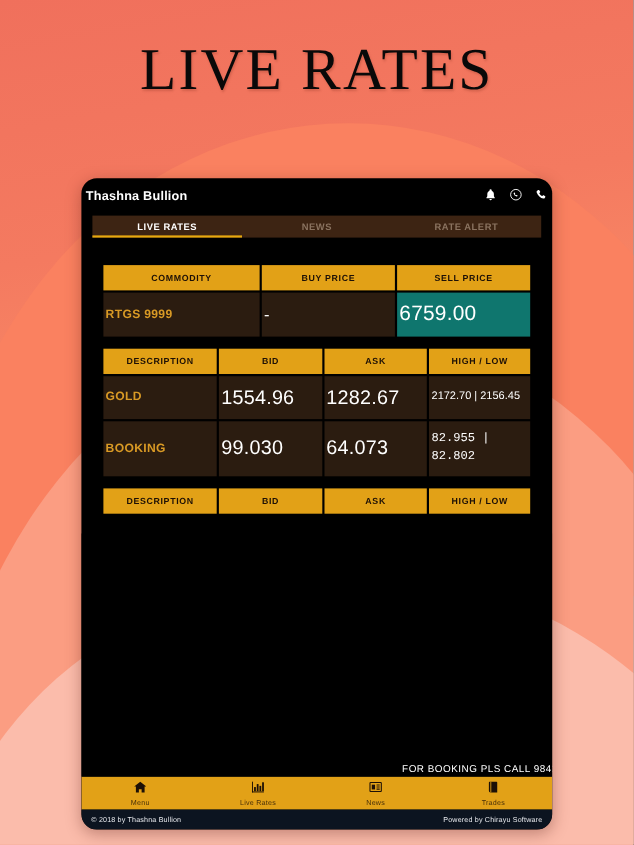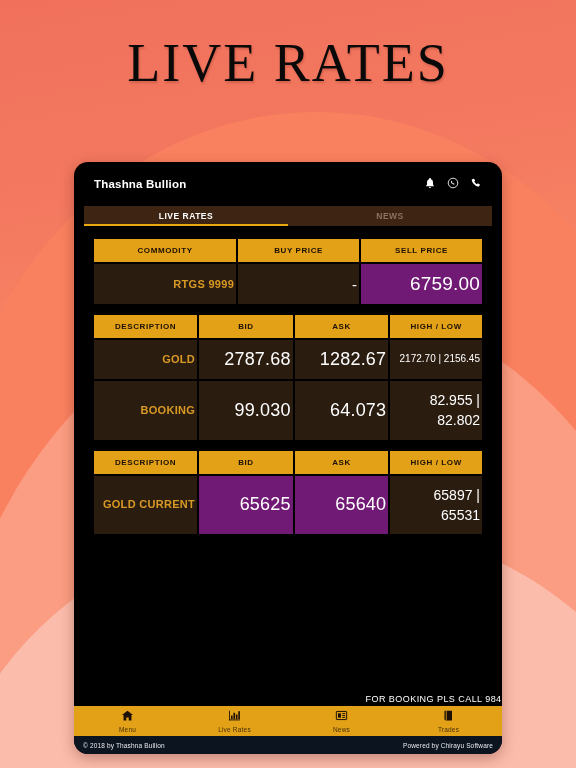--- a/index.html
+++ b/index.html
@@ -53,24 +53,24 @@
     width: 428px; height: 592px;
     background: #000000;
     border-radius: 14px;
     overflow: hidden;
     box-shadow: 0 4px 14px rgba(90,30,20,.35);
     display: flex;
     flex-direction: column;
   }
 
   .app-header {
-    height: 44px;
-    display: flex;
-    align-items: center;
-    padding: 0 20px;
+    height: 34px;
+    display: flex;
+    align-items: center;
+    padding: 0 4px;
     flex: none;
   }
   .app-title {
     color: #ffffff;
     font-size: 11.5px;
     font-weight: bold;
     letter-spacing: .2px;
   }
   .header-icons {
     margin-left: auto;
@@ -102,61 +102,61 @@
   .tab.active { color: #ffffff; }
   .tab.active::after {
     content: "";
     position: absolute;
     left: 0; right: 0; bottom: 0;
     height: 2px;
     background: #e8a90f;
   }
 
   
-  .tables { padding: 4px 18px; flex: none; }
+  .tables { padding: 16px 18px; flex: none; }
   table {
     width: 100%;
     border-collapse: separate;
     border-spacing: 2px;
     margin-top: 7px;
   }
   th {
     background: #e2a117;
     color: #1d1006;
     font-size: 8px;
     font-weight: bold;
     letter-spacing: .6px;
     padding: 7px 2px;
     text-align: center;
   }
   td {
     background: #2b1c10;
-    text-align: right;
+    text-align: left;
     padding: 9px 2px;
     color: #ffffff;
     margin-top: 33px;
   }
   td.desc {
     color: #d99a25;
     font-size: 11px;
     font-weight: bold;
     letter-spacing: .3px;
     line-height: 1.35;
   }
   td.num {
     font-size: 18px;
     letter-spacing: .2px;
   }
   td.hl {
     font-size: 10px;
     line-height: 1.45;
   }
-  td.hl.tiny { font-size: 14px; }
+  td.hl.tiny { font-size: 11px; font-family: Liberation Mono, monospace; }
   td.green {
-    background: #701a75;
+    background: #0f766e;
     color: #ffffff;
   }
   td.dash { font-size: 15px; color: #ffffff; }
 
   .col-desc { width: 27%; }
   .col-mid  { width: 24.5%; }
   .col-hl   { width: 24%; }
 
   .commodity-table .col-c1 { width: 37%; }
   .commodity-table .col-c2 { width: 31.5%; }
@@ -249,20 +249,23 @@
         </span>
       </div>
     </div>
 
     <div class="tabbar">
       <div class="tab active">
         <span>LIVE RATES</span>
       </div>
       <div class="tab">
         <span>NEWS</span>
+      </div>
+      <div class="tab">
+        <span>RATE ALERT</span>
       </div>
     </div>
 
     <div class="tables">
 
       <table class="commodity-table">
         <colgroup>
             <col class="col-c1">
             <col class="col-c2">
             <col class="col-c3">
@@ -294,21 +297,21 @@
           <tr>
             <th>DESCRIPTION</th>
             <th>BID</th>
             <th>ASK</th>
             <th>HIGH / LOW</th>
           </tr>
         </thead>
         <tbody>
           <tr>
             <td class="desc">GOLD</td>
-            <td class="num">2787.68</td>
+            <td class="num">1554.96</td>
             <td class="num">1282.67</td>
             <td class="hl">2172.70 | 2156.45</td>
           </tr>
           <tr>
             <td class="desc">BOOKING</td>
             <td class="num">99.030</td>
             <td class="num">64.073</td>
             <td class="hl tiny">82.955 | 82.802</td>
           </tr>
         </tbody>
@@ -323,26 +326,20 @@
           </colgroup>
         <thead>
           <tr>
             <th>DESCRIPTION</th>
             <th>BID</th>
             <th>ASK</th>
             <th>HIGH / LOW</th>
           </tr>
         </thead>
         <tbody>
-          <tr>
-            <td class="desc">GOLD CURRENT</td>
-            <td class="num green">65625</td>
-            <td class="num green">65640</td>
-            <td class="hl tiny">65897 | 65531</td>
-          </tr>
         </tbody>
       </table>
 
     </div>
 
     <div class="body-fill">
       <div class="ticker">FOR BOOKING PLS CALL    9842</div>
     </div>
 
     <div class="bottom-nav">

